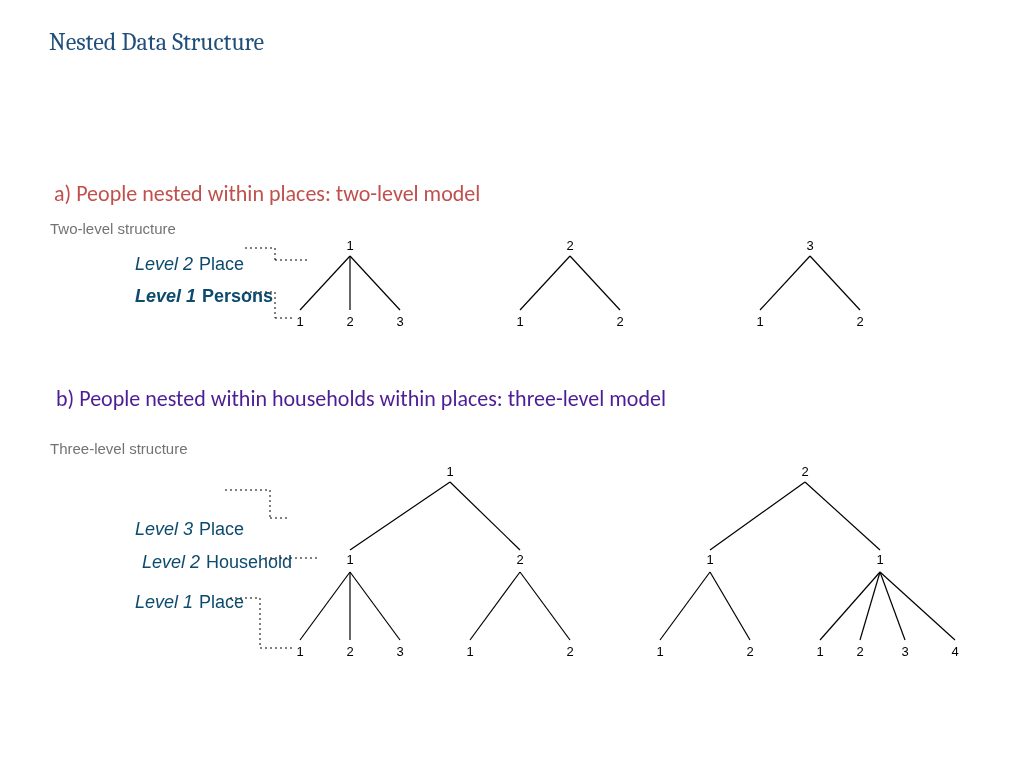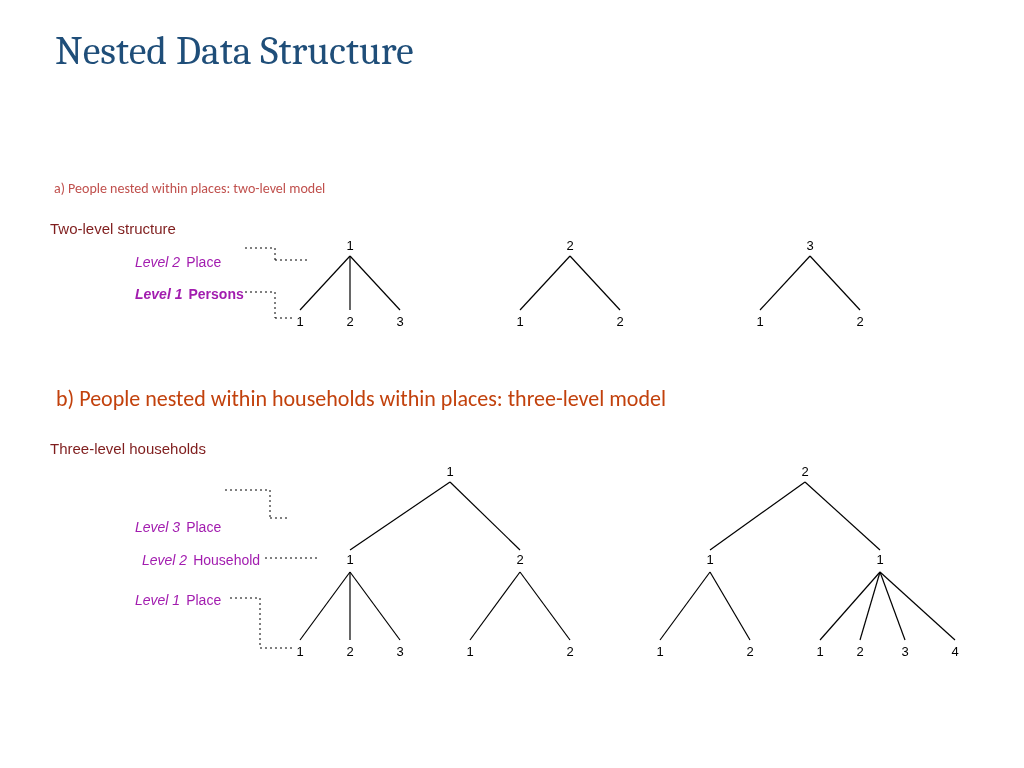--- a/index.html
+++ b/index.html
@@ -6,67 +6,67 @@
     margin: 0;
     padding: 0;
     width: 1024px;
     height: 768px;
     background: #fff;
     font-family: Cambria, Georgia, 'Times New Roman', serif;
     box-sizing: border-box;
     position: relative;
   }
   .slide-title {
-    font-size: 40px;
+    font-size: 24px;
     color: #1f4e79;
     font-weight: normal;
     position: absolute;
-    left: 55px;
+    left: 49px;
     top: 28px;
   }
   .section-a {
     position: absolute;
     left: 54px;
     top: 180px;
-    font-size: 14px;
+    font-size: 22px;
     color: #c0504d;
     font-family: Calibri, Arial, sans-serif;
   }
   .section-b {
     position: absolute;
     left: 56px;
     top: 385px;
     font-size: 22px;
-    color: #c2410c;
+    color: #4c1d95;
     font-family: Calibri, Arial, sans-serif;
   }
   .figure-a {
     position: absolute;
     left: 50px;
     top: 220px;
     width: 920px;
     height: 130px;
   }
   .figure-b {
     position: absolute;
     left: 50px;
     top: 440px;
     width: 920px;
     height: 250px;
   }
   .fig-title {
     font-family: Arial, sans-serif;
     font-size: 15px;
-    color: #7f1d1d;
+    color: #737373;
     position: absolute;
   }
   .lvl-label {
     font-family: Arial, sans-serif;
-    font-size: 14px;
-    color: #a21caf;
+    font-size: 18px;
+    color: #0c4a6e;
     position: absolute;
     white-space: nowrap;
   }
   .lvl-label .it { font-style: italic; margin-right: 6px;}
   .node-label {
     font-family: Arial, sans-serif;
     font-size: 13px;
     color: #000;
     position: absolute;
     transform: translateX(-50%);
@@ -123,21 +123,21 @@
   <div class="node-label" style="left:570px; top:94px;">2</div>
 
   <div class="node-label" style="left:760px; top:18px;">3</div>
   <div class="node-label" style="left:710px; top:94px;">1</div>
   <div class="node-label" style="left:810px; top:94px;">2</div>
 </div>
 
 <div class="section-b">b) People nested within households within places: three-level model</div>
 
 <div class="figure-b">
-  <div class="fig-title" style="left:0; top:0;">Three-level households</div>
+  <div class="fig-title" style="left:0; top:0;">Three-level structure</div>
 
   <div class="lvl-label" style="left:85px; top:72px;margin-top:7px;">
     <span class="it">Level 3</span><span>Place</span>
   </div>
   <div class="lvl-label" style="left:92px; top:112px;">
     <span class="it">Level 2</span><span>Household</span>
   </div>
   <div class="lvl-label" style="left:85px; top:152px;">
     <span class="it">Level 1</span><span>Place</span>
   </div>

